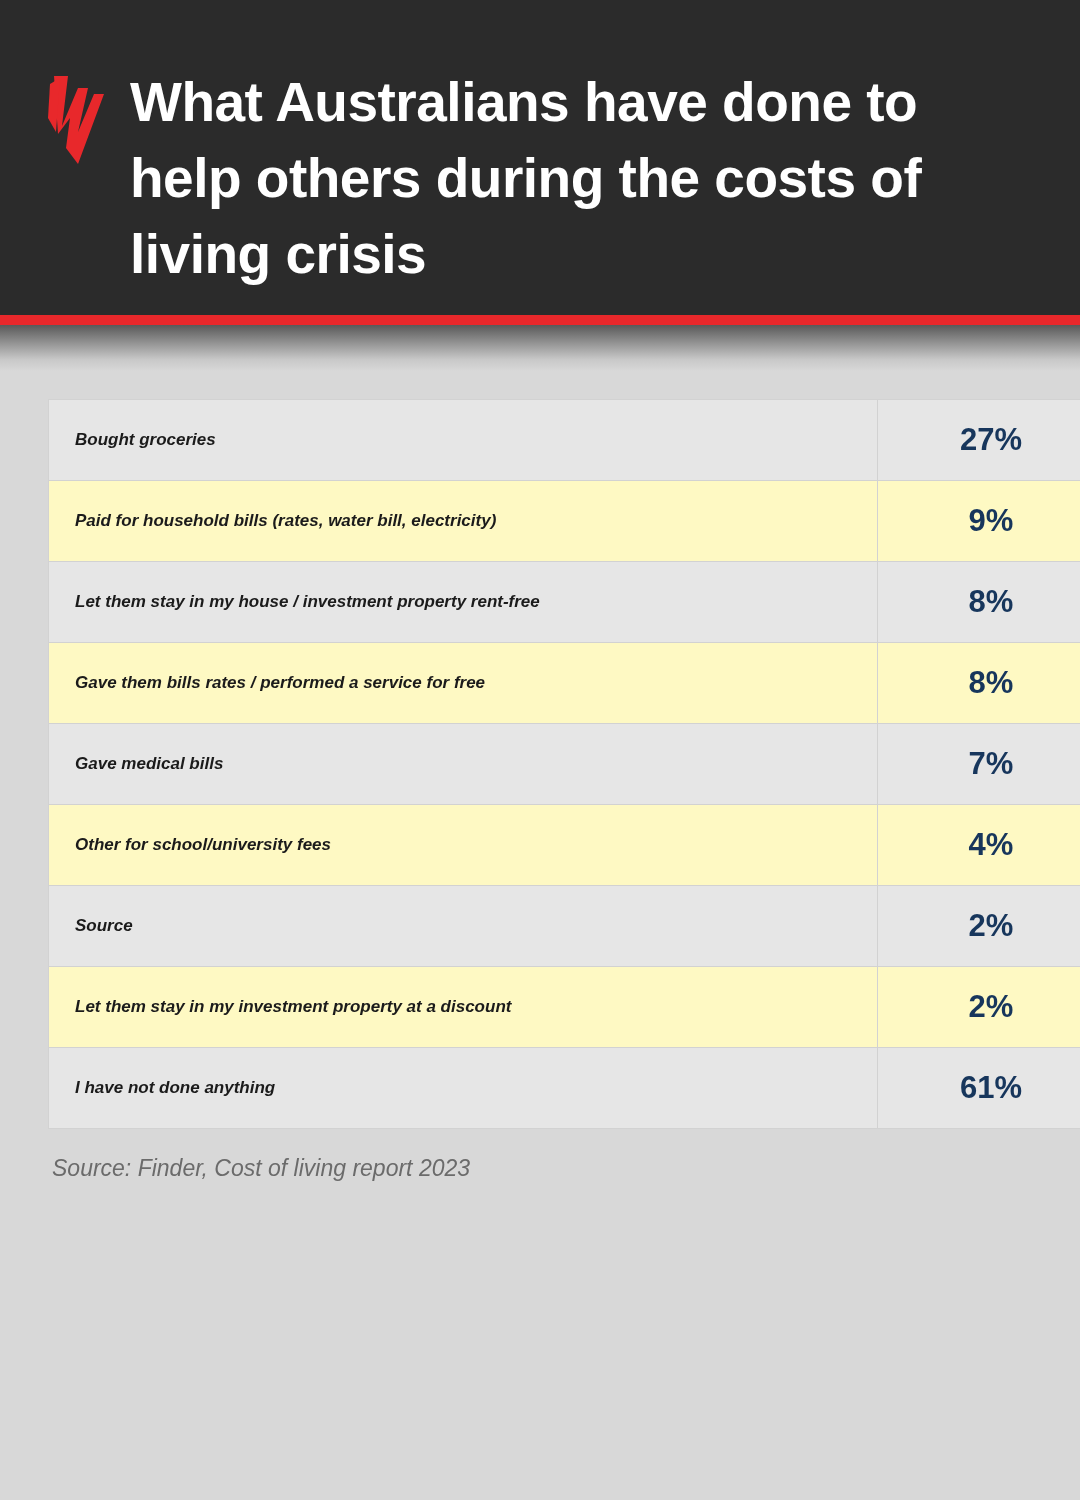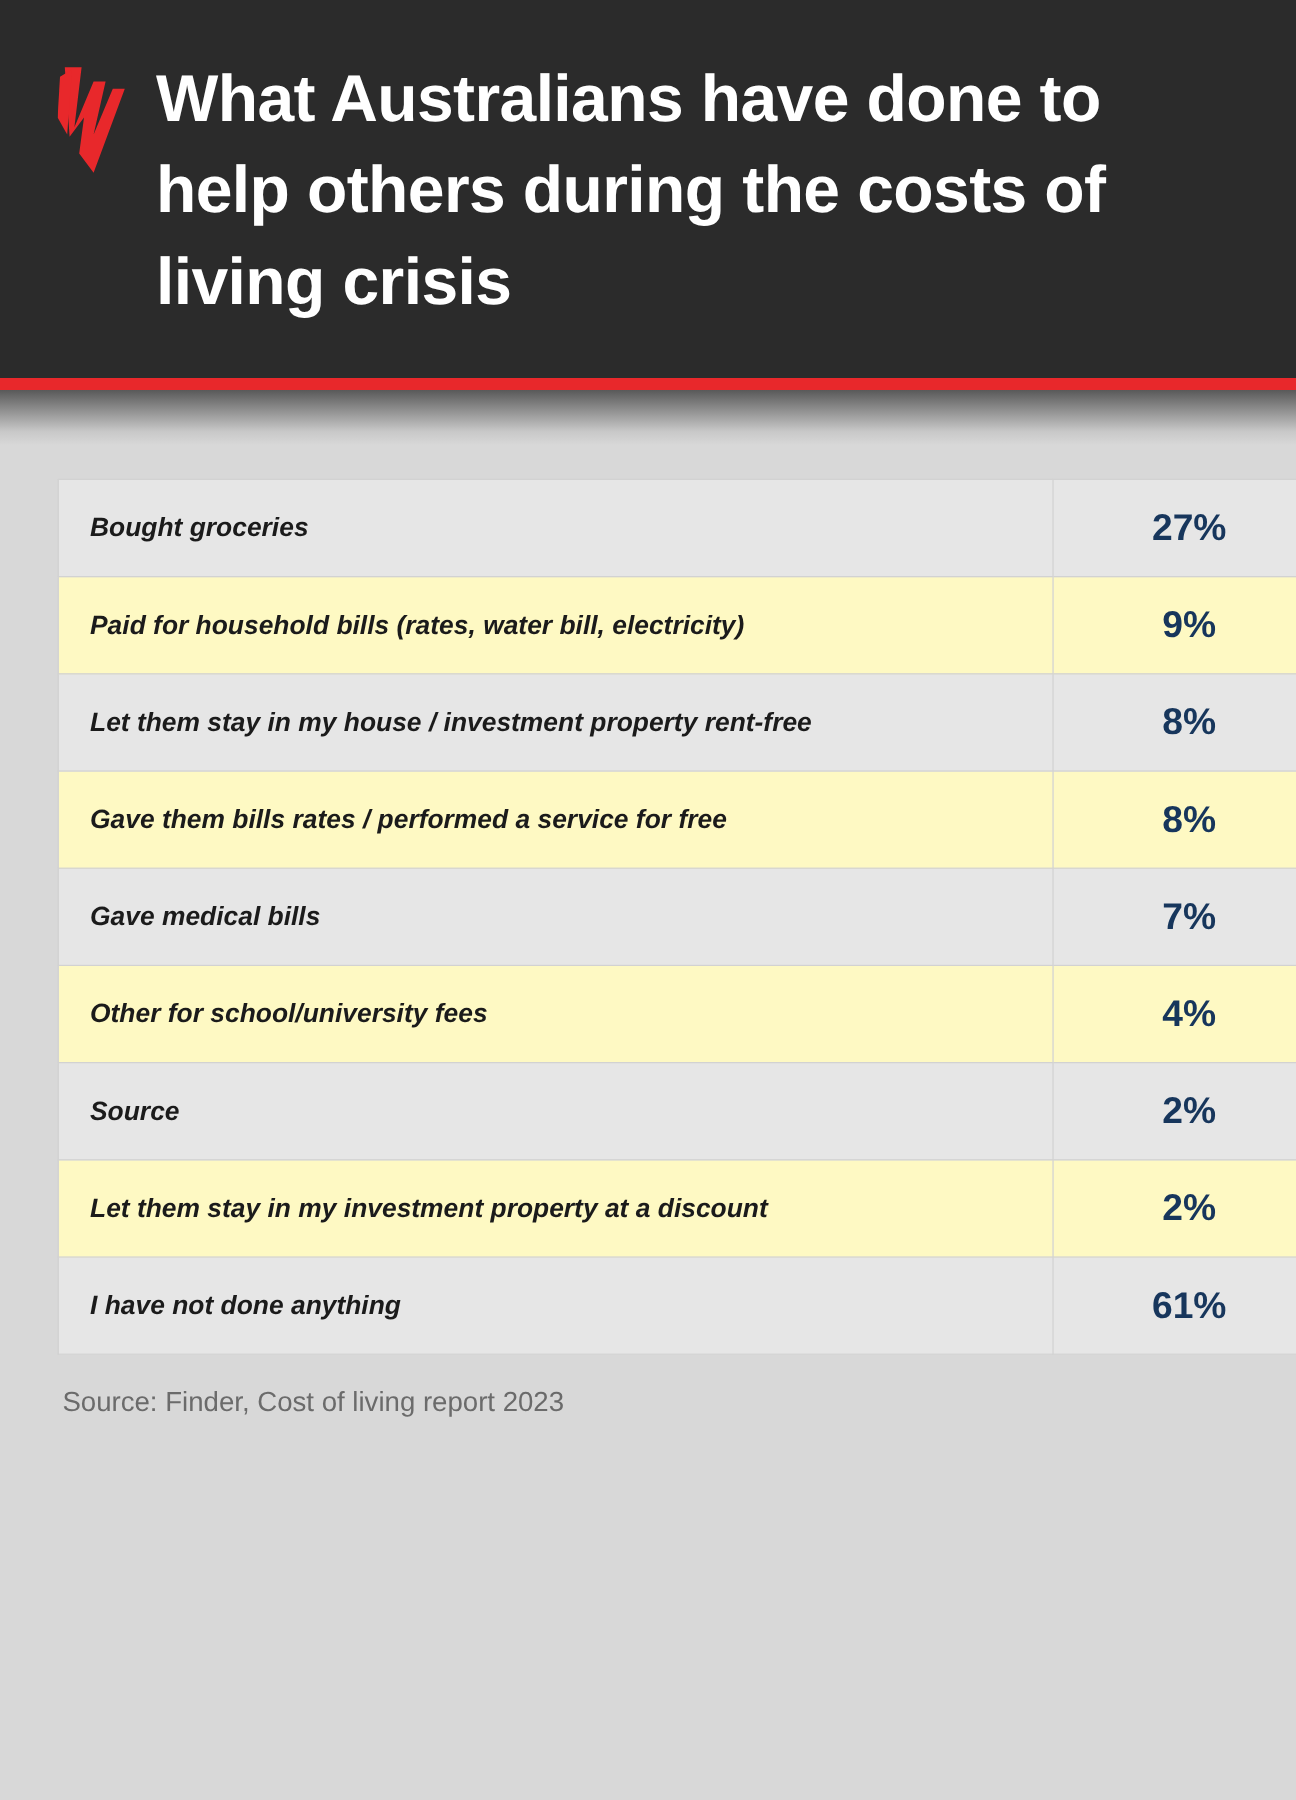--- a/index.html
+++ b/index.html
@@ -14,21 +14,21 @@
     overflow: hidden;
   }
 
   
   .header {
     position: relative;
     width: 1080px;
     height: 315px;
     background: #2b2b2b;
     box-sizing: border-box;
-    padding: 40px 60px 0 48px;
+    padding: 60px 60px 0 48px;
     display: flex;
     align-items: flex-start;
   }
   .logo {
     width: 60px;
     height: 90px;
     flex: 0 0 60px;
     margin-top: 14px;
     margin-right: 22px;
     position: relative;
@@ -72,40 +72,41 @@
   .data-table tr.row-plain td {
     background: #fef9c3;
   }
   .data-table td {
     border: 1px solid #d2d2d2;
     vertical-align: middle;
   }
   td.label-cell {
     width: 776px;
     padding: 22px 26px 22px 26px;
-    font-size: 22px;
+    font-size: 17px;
     font-style: italic;
     font-weight: bold;
     color: #1b1b1b;
     line-height: 1.33;
   }
   td.value-cell {
     width: 206px;
     text-align: center;
     font-size: 31px;
     font-weight: bold;
     color: #17365c;
     padding: 22px 10px;
   }
 
   .source {
     padding: 26px 0 0 52px;
     font-size: 23px;
     color: #6b6b6b;
     font-family: "Liberation Sans", sans-serif;
+    font-style: italic;
   }
 </style>
 </head>
 <body>
 
 <div class="header">
   <div class="logo">
     <svg width="60" height="92" viewBox="0 0 60 92" xmlns="http://www.w3.org/2000/svg">
       <path d="M6 2 L20 2 L14 52 L30 14 L40 14 L30 58 L46 20 L56 20 L30 90 L18 74 L22 44 L10 60 Z" fill="#e8282b"></path>
       <path d="M2 10 L12 4 L8 58 L0 44 Z" fill="#e8282b"></path>

